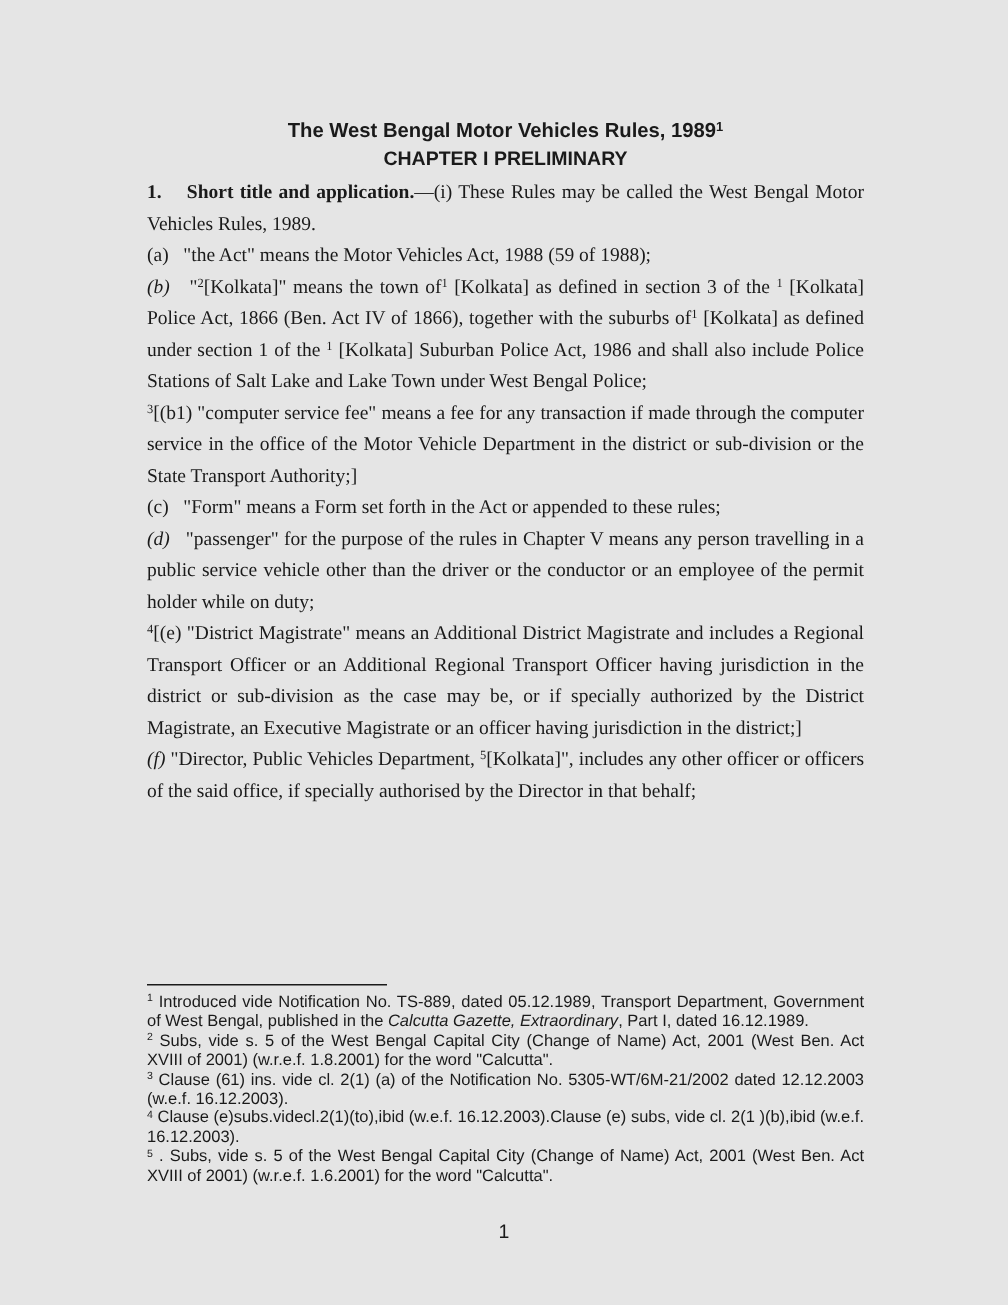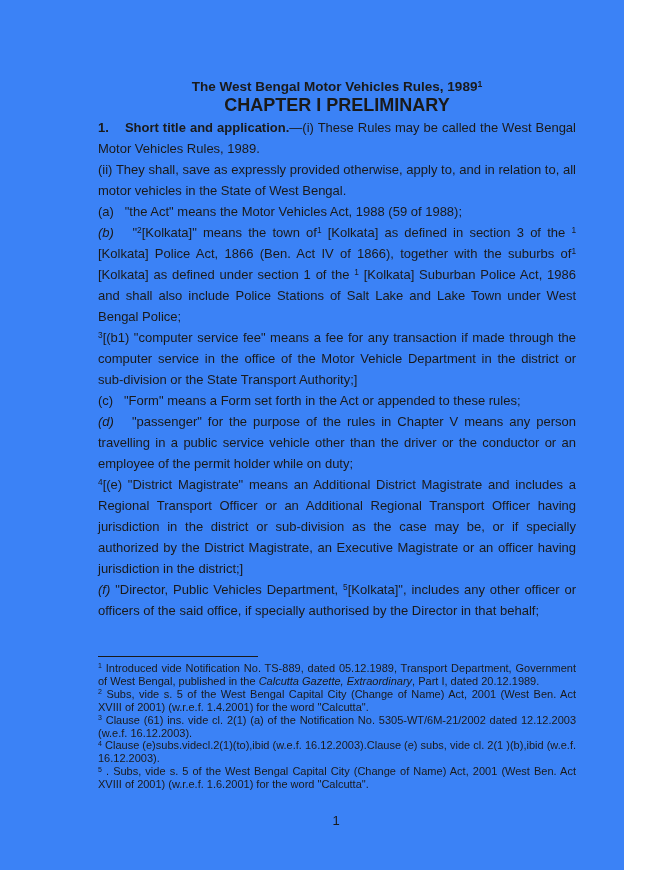--- a/index.html
+++ b/index.html
@@ -2,49 +2,49 @@
 <html><head>
 <meta charset="utf-8">
 <style>
   html, body {
     margin: 0;
     padding: 0;
     background: #ffffff;
   }
   .page {
     position: relative;
-    width: 624px;
+    width: 672px;
     height: 870px;
-    background: #3b82f6;
+    background: #e5e5e5;
     color: #1a1a1a;
     font-family: "Liberation Sans", sans-serif;
     overflow: hidden;
   }
   .doc-header {
     position: absolute;
     top: 77px;
     left: 98px;
     width: 478px;
     text-align: center;
     font-size: 13.5px;
     line-height: 19px;
     font-weight: 700;
   }
   .doc-title { margin: 0; font-size: 13.5px; font-weight: 700; }
-  .chapter-heading { margin: 0; font-size: 18px; font-weight: 700; }
+  .chapter-heading { margin: 0; font-size: 13px; font-weight: 700; }
   .doc-body {
     position: absolute;
     top: 117px;
     left: 98px;
     width: 478px;
     font-size: 13px;
     line-height: 21px;
     text-align: justify;
   }
-  .doc-body p { margin: 0; }
+  .doc-body p { margin: 0; font-family: Liberation Serif, serif; }
   .fn-separator {
     position: absolute;
     top: 656px;
     left: 98px;
     width: 160px;
     height: 0;
     border-top: 1.2px solid #1a1a1a;
   }
   .doc-footnotes {
     position: absolute;
@@ -78,35 +78,34 @@
 
 <div class="page">
 
   <div class="doc-header">
     <p class="doc-title"><span class="b">The West Bengal Motor Vehicles Rules, 1989</span><span class="b sup">1</span></p>
     <p class="chapter-heading">CHAPTER I PRELIMINARY</p>
   </div>
 
   <div class="doc-body">
       <p><span class="b">1.&nbsp;&nbsp;&nbsp; Short title and application.</span><span>—(i) These Rules may be called the West Bengal Motor Vehicles Rules, 1989.</span></p>
-      <p><span>(ii) They shall, save as expressly provided otherwise, apply to, and in relation to, all motor vehicles in the State of West Bengal.</span></p>
       <p><span>(a)&nbsp;&nbsp; "the Act" means the Motor Vehicles Act, 1988 (59 of 1988);</span></p>
       <p><span class="i">(b)</span><span>&nbsp;&nbsp; "</span><span class="sup">2</span><span>[Kolkata]" means the town of</span><span class="sup">1</span><span> [Kolkata] as defined in section 3 of the </span><span class="sup">1</span><span> [Kolkata] Police Act, 1866 (Ben. Act IV of 1866), together with the suburbs of</span><span class="sup">1</span><span> [Kolkata] as defined under section 1 of the </span><span class="sup">1</span><span> [Kolkata] Suburban Police Act, 1986 and shall also include Police Stations of Salt Lake and Lake Town under West Bengal Police;</span></p>
       <p><span class="sup">3</span><span>[(b1) "computer service fee" means a fee for any transaction if made through the computer service in the office of the Motor Vehicle Department in the district or sub-division or the State Transport Authority;]</span></p>
       <p><span>(c)&nbsp;&nbsp; "Form" means a Form set forth in the Act or appended to these rules;</span></p>
       <p><span class="i">(d)</span><span>&nbsp;&nbsp; "passenger" for the purpose of the rules in Chapter V means any person travelling in a public service vehicle other than the driver or the conductor or an employee of the permit holder while on duty;</span></p>
       <p><span class="sup">4</span><span>[(e) "District Magistrate" means an Additional District Magistrate and includes a Regional Transport Officer or an Additional Regional Transport Officer having jurisdiction in the district or sub-division as the case may be, or if specially authorized by the District Magistrate, an Executive Magistrate or an officer having jurisdiction in the district;]</span></p>
       <p><span class="i">(f)</span><span> "Director, Public Vehicles Department, </span><span class="sup">5</span><span>[Kolkata]", includes any other officer or officers of the said office, if specially authorised by the Director in that behalf;</span></p>
     </div>
 
   <div class="fn-separator"></div>
 
   <div class="doc-footnotes">
-      <p><span class="sup">1</span><span> Introduced vide Notification No. TS-889, dated 05.12.1989, Transport Department, Government of West Bengal, published in the </span><span class="i">Calcutta Gazette, Extraordinary</span><span>, Part I, dated 20.12.1989.</span></p>
-      <p><span class="sup">2</span><span> Subs, vide s. 5 of the West Bengal Capital City (Change of Name) Act, 2001 (West Ben. Act XVIII of 2001) (w.r.e.f. 1.4.2001) for the word "Calcutta".</span></p>
+      <p><span class="sup">1</span><span> Introduced vide Notification No. TS-889, dated 05.12.1989, Transport Department, Government of West Bengal, published in the </span><span class="i">Calcutta Gazette, Extraordinary</span><span>, Part I, dated 16.12.1989.</span></p>
+      <p><span class="sup">2</span><span> Subs, vide s. 5 of the West Bengal Capital City (Change of Name) Act, 2001 (West Ben. Act XVIII of 2001) (w.r.e.f. 1.8.2001) for the word "Calcutta".</span></p>
       <p><span class="sup">3</span><span> Clause (61) ins. vide cl. 2(1) (a) of the Notification No. 5305-WT/6M-21/2002 dated 12.12.2003 (w.e.f. 16.12.2003).</span></p>
       <p><span class="sup">4</span><span> Clause (e)subs.videcl.2(1)(to),ibid (w.e.f. 16.12.2003).Clause (e) subs, vide cl. 2(1 )(b),ibid (w.e.f. 16.12.2003).</span></p>
       <p><span class="sup">5</span><span> . Subs, vide s. 5 of the West Bengal Capital City (Change of Name) Act, 2001 (West Ben. Act XVIII of 2001) (w.r.e.f. 1.6.2001) for the word "Calcutta".</span></p>
     </div>
 
   <div class="page-number">1</div>
 
 </div>
 
 </body></html>

